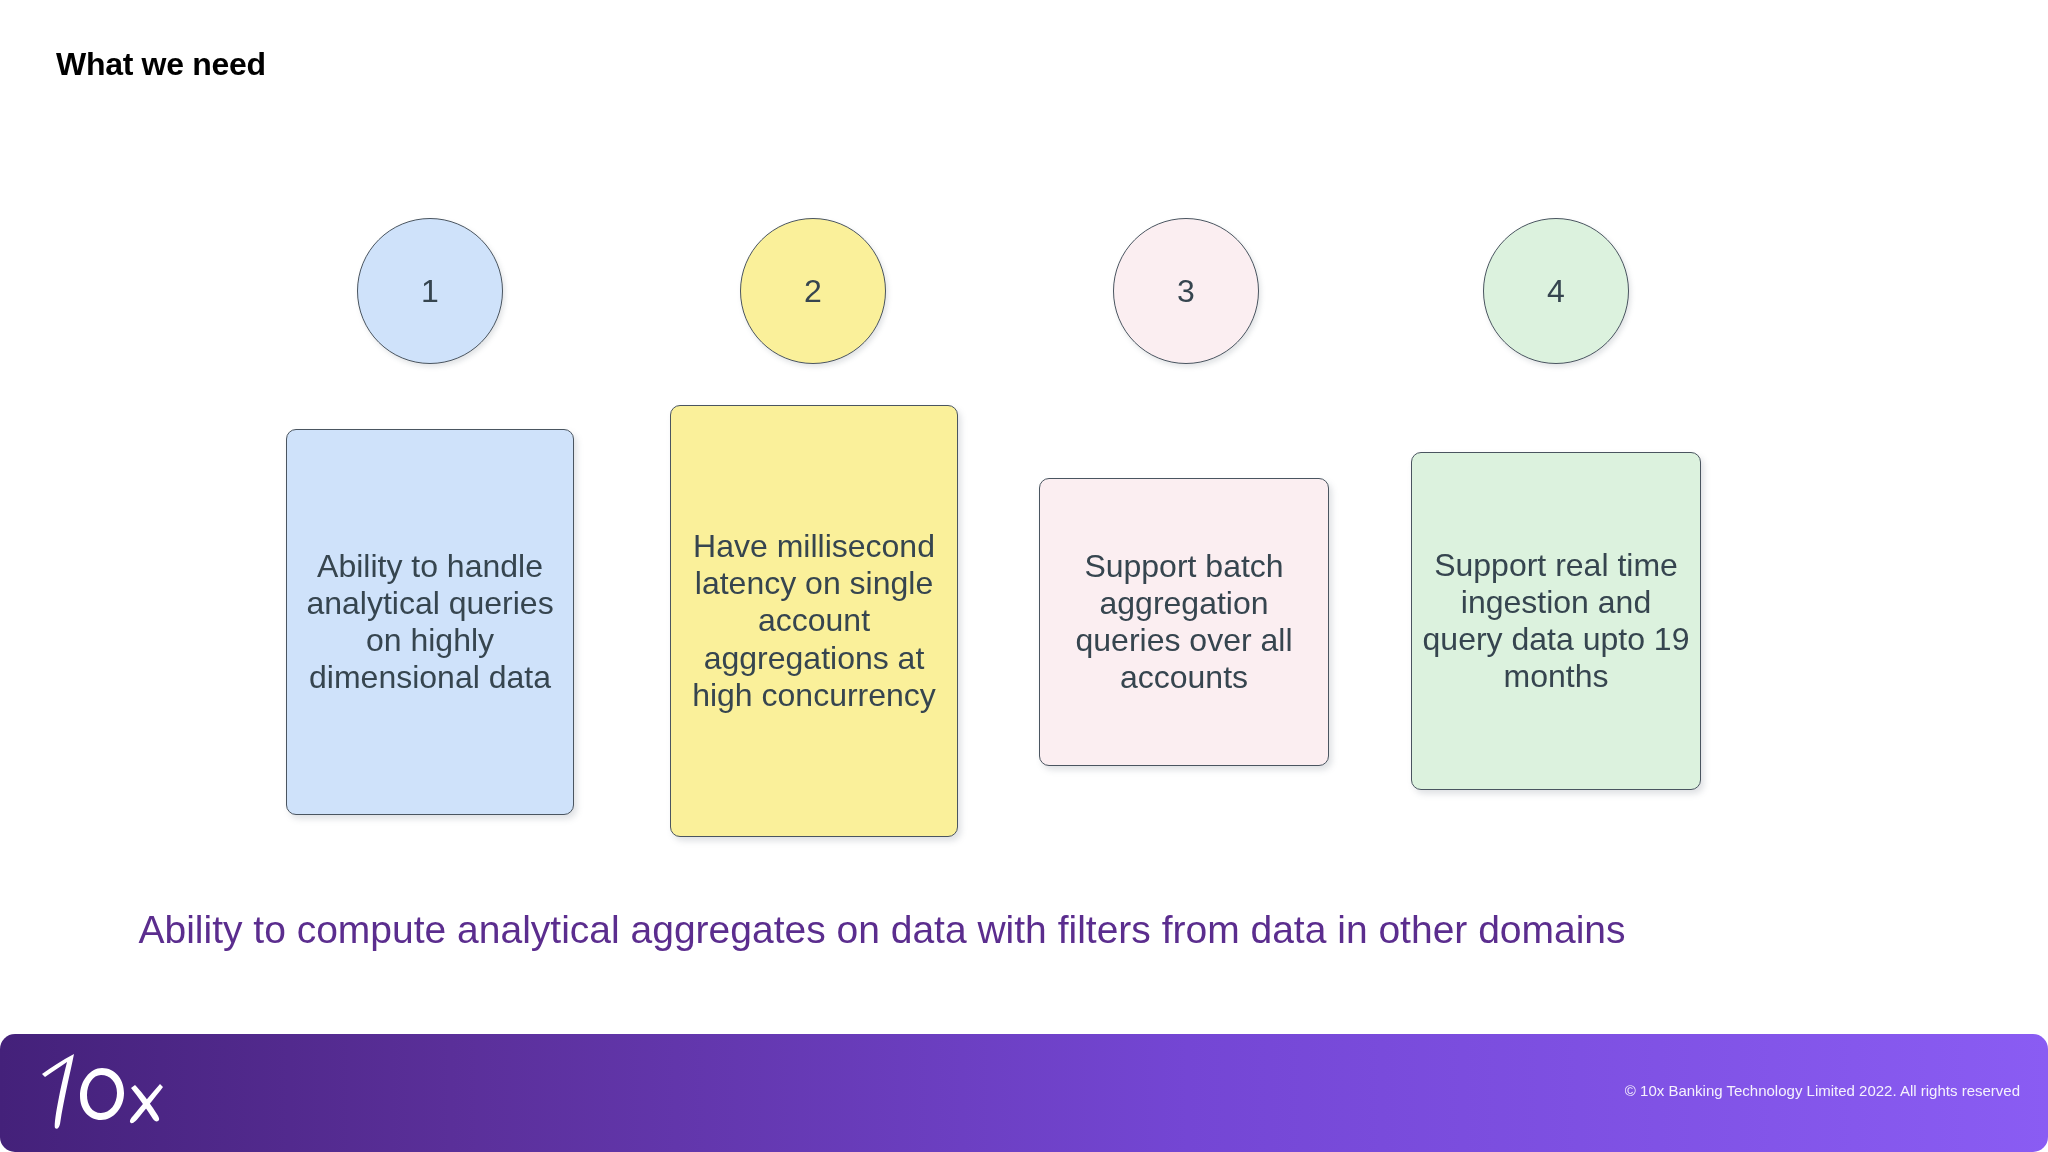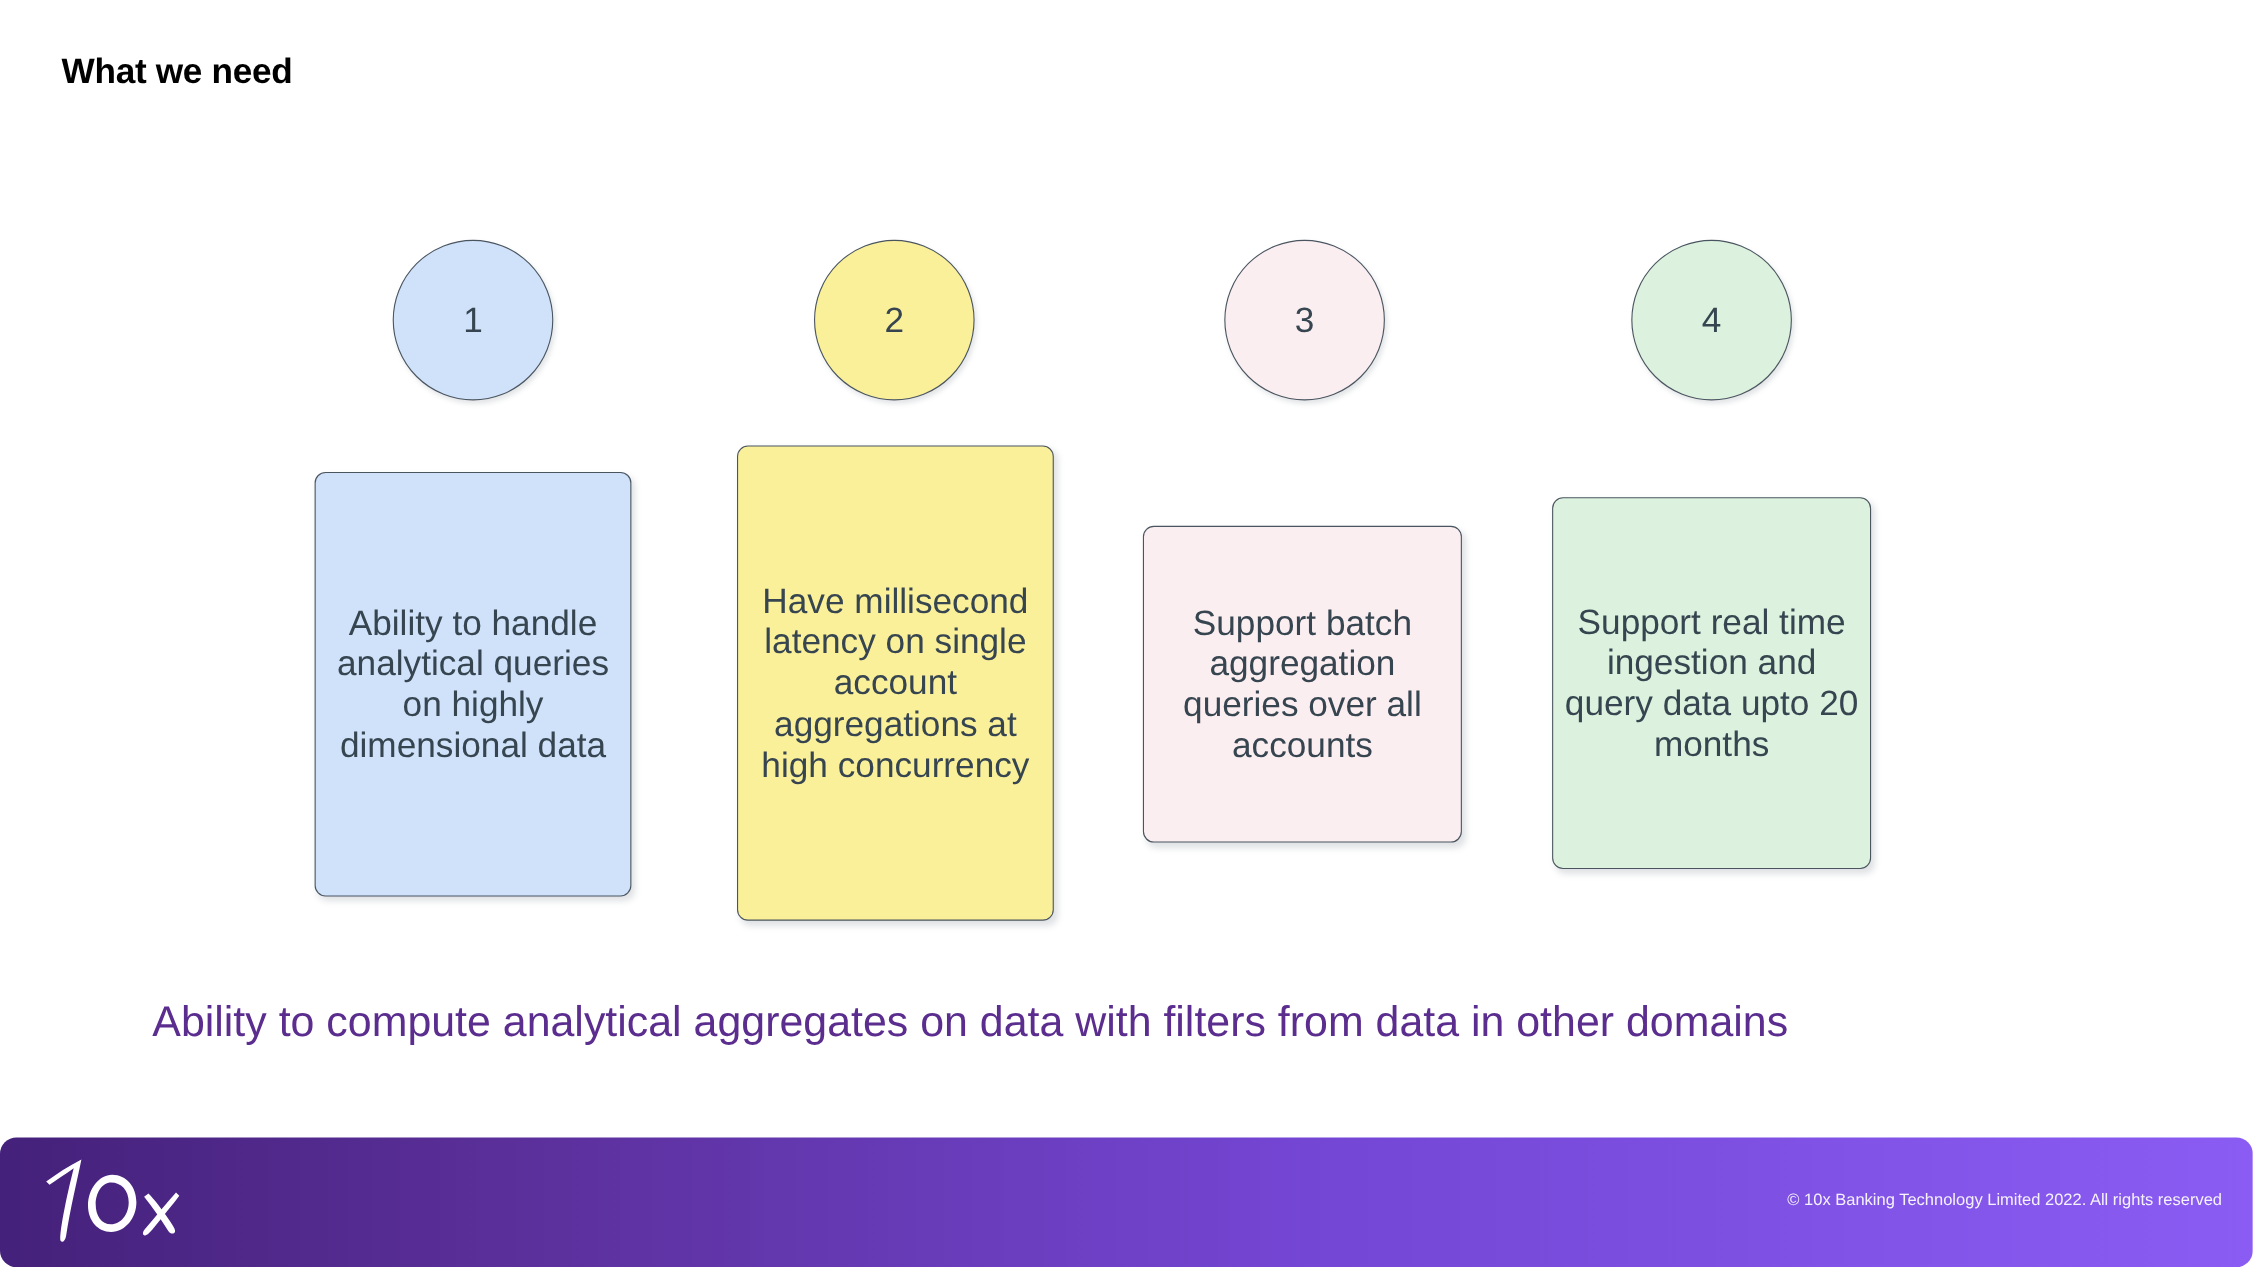--- a/index.html
+++ b/index.html
@@ -148,21 +148,21 @@
     <span class="num">3</span>
   </div>
   <div class="step-box" id="box-3" style="background: rgb(251, 238, 241); border-color: rgb(74, 85, 96);">
     <span class="txt">Support batch aggregation queries over all accounts</span>
   </div>
 
   <div class="step-circle" id="circle-4" style="background: rgb(220, 242, 222); border-color: rgb(74, 85, 96);">
     <span class="num">4</span>
   </div>
   <div class="step-box" id="box-4" style="background: rgb(220, 242, 222); border-color: rgb(74, 85, 96);">
-    <span class="txt">Support real time ingestion and query data upto 20 months</span>
+    <span class="txt">Support real time ingestion and query data upto 19 months</span>
   </div>
 
 </div>
 
 <div id="caption" style="color: rgb(91, 45, 142);">Ability to compute analytical aggregates on data with filters from data in other domains</div>
 
 <div id="footer" style="background: linear-gradient(90deg, rgb(68, 33, 122) 0%, rgb(90, 47, 153) 22%, rgb(116, 70, 212) 58%, rgb(138, 92, 243) 100%);">
   <svg id="brand-logo" viewBox="0 0 140 90">
 
     <path d="M12 26 C22 19, 32 12, 44 6 C40 26, 34 50, 30 76 C29 80, 27 82, 25 80 C24 77, 26 64, 29 49 C32 34, 35 22, 37 14 C30 19, 22 24, 15 29 Z" fill="#ffffff"></path>

